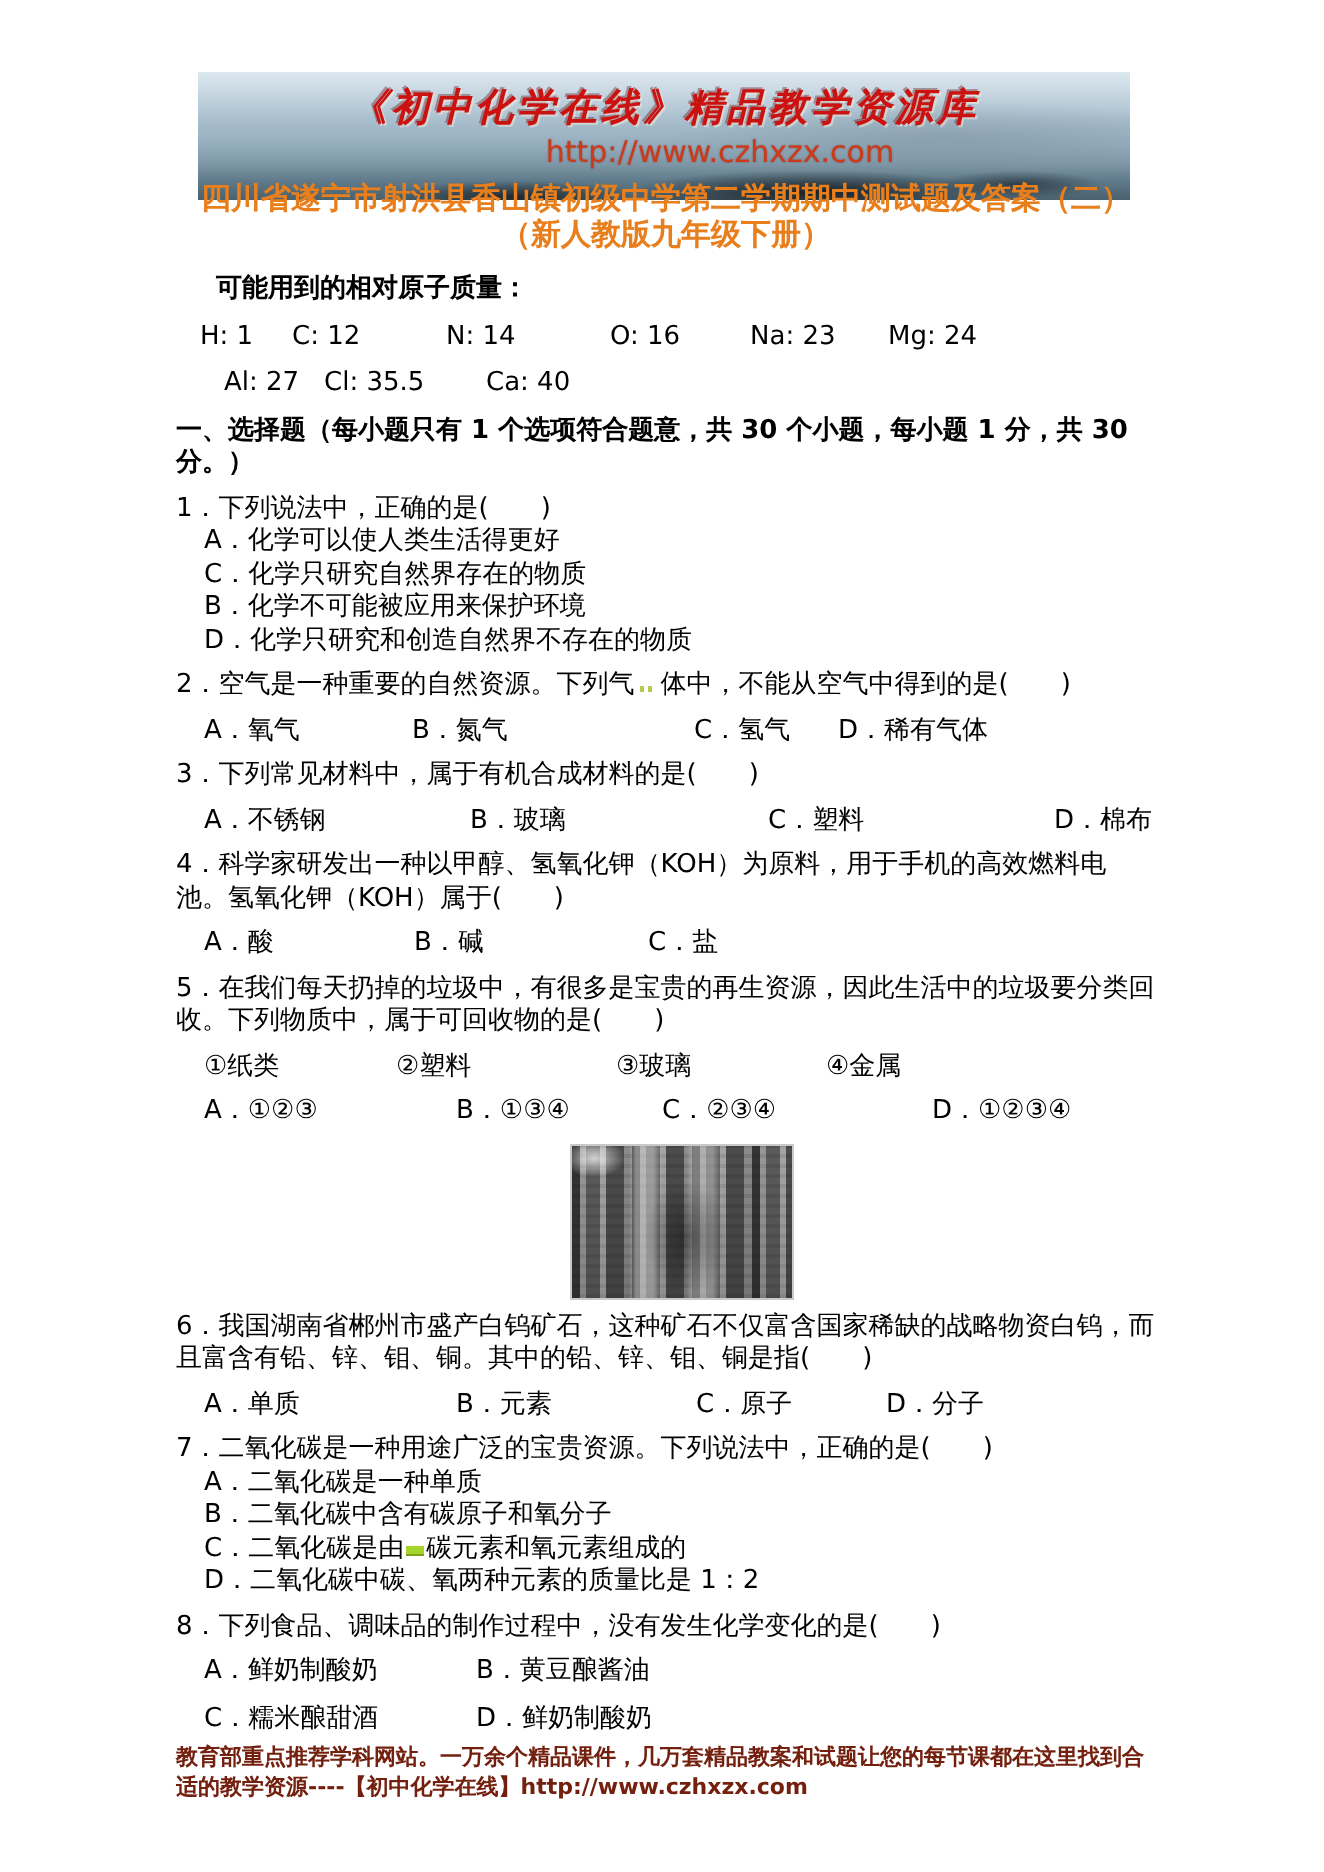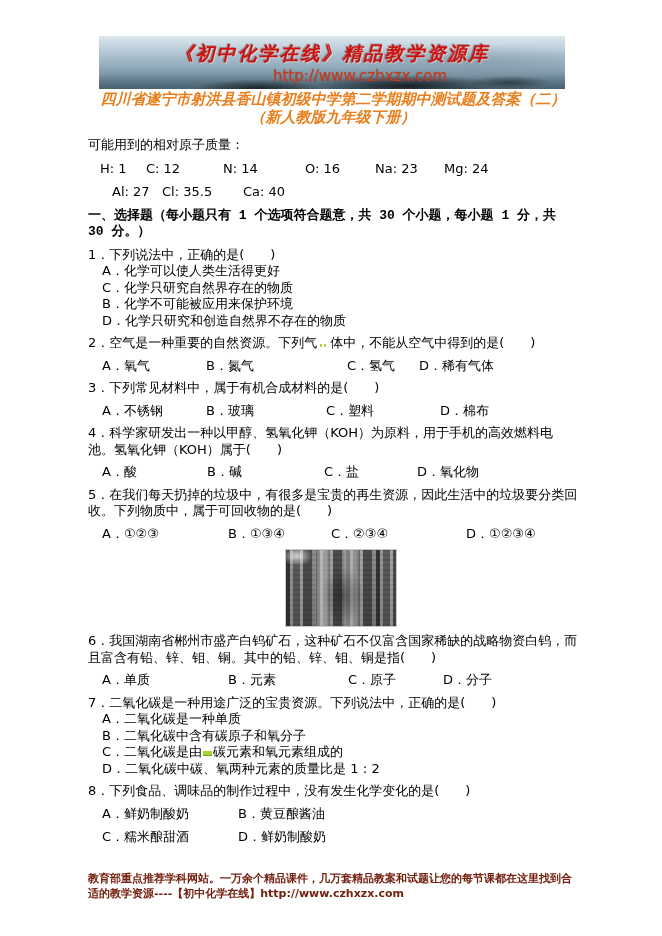--- a/index.html
+++ b/index.html
@@ -2,53 +2,53 @@
 <html><head>
 <meta charset="utf-8">
 <style>
   html,body{margin:0;padding:0;}
   body{
     width:662px;height:936px;background:#ffffff;position:relative;
     font-family:"DejaVu Sans", sans-serif;color:#000;overflow:hidden;
   }
   
   .banner{
-    position:absolute;left:99px;top:36px;width:466px;height:53px;
+    position:absolute;left:99px;top:36px;width:466px;height:64px;
     background:
       radial-gradient(ellipse 130px 16px at 66% 94%, rgba(18,24,28,.9), transparent 70%),
       radial-gradient(ellipse 90px 12px at 34% 98%, rgba(22,28,32,.85), transparent 70%),
       radial-gradient(ellipse 60px 10px at 88% 88%, rgba(30,40,46,.7), transparent 70%),
       radial-gradient(ellipse 180px 26px at 80% 52%, rgba(120,140,155,.45), transparent 75%),
       linear-gradient(180deg,#dde8ef 0%,#c2d3de 20%,#a6bccb 40%,#93acbc 58%,#7e97a7 72%,#5f7a8a 85%,#4a616e 100%);
     text-align:center;
   }
   .banner-title{
     padding-top:5px;font-size:19px;font-weight:bold;font-style:italic;
     color:#cc1111;letter-spacing:2px;
     text-shadow:1px 1px 0 rgba(255,240,220,.45), -1px -1px 0 rgba(90,0,0,.35);
     white-space:nowrap;
   }
   .banner-url{
     font-size:15px;font-weight:normal;color:#cc3a1a;margin-top:0px;
     transform:translateX(28px);text-shadow:0 0 1px rgba(120,20,0,.5);
   }
   
   .content{position:absolute;left:88px;top:90px;width:490px;font-size:13px;line-height:16.5px;}
-  .doc-title{color:#e87f1c;font-weight:bold;font-size:15px;line-height:18px;text-align:center;white-space:nowrap;font-style:italic;}
+  .doc-title{color:#e87f1c;font-weight:bold;font-size:15px;line-height:18px;text-align:center;white-space:nowrap;}
   .doc-title.second{white-space:normal;}
-  .bold-head{font-weight:normal;margin-top:11px;margin-bottom:0;}
+  .bold-head{font-weight:bold;margin-top:11px;margin-bottom:0;margin-left:20px;}
   .mass-row{display:grid;padding-left:12px;margin-top:7px;}
   .mass-row.r1{grid-template-columns:46px 77px 82px 70px 69px auto;}
   .mass-row.r2{grid-template-columns:50px 81px auto;padding-left:24px;}
-  .section-head{font-weight:bold;margin-top:7px;font-family:Liberation Mono, monospace;}
+  .section-head{font-weight:bold;margin-top:7px;}
   .para{margin-top:6px;}
   .opt-stack{padding-left:14px;margin-top:0;}
   .opt-row{display:grid;padding-left:14px;margin-top:6px;}
   .cols-q2{grid-template-columns:104px 141px 72px auto;}
-  .cols-q3{grid-template-columns:104px 120px 114px auto;}
+  .cols-q3{grid-template-columns:104px 120px 114px auto;gap:29px;}
   .cols-q4{grid-template-columns:105px 117px 93px auto;}
   .cols-q5i{grid-template-columns:96px 110px 105px auto;}
   .cols-q5o{grid-template-columns:126px 103px 135px auto;}
   .cols-q6{grid-template-columns:126px 120px 95px auto;}
   .cols-q8{grid-template-columns:136px auto;row-gap:7px;}
   
   .spell-mark{display:inline-block;width:7px;height:3px;margin:0 3px 0 3px;
     background:repeating-linear-gradient(90deg,#b9c84e 0 2px,transparent 2px 4px);vertical-align:baseline;}
   .green-mark{display:inline-block;width:9px;height:4px;margin:0 1px;
     background:#a6d42c;border-bottom:1px solid #7ba313;vertical-align:baseline;}
@@ -124,24 +124,29 @@
       <span>B．玻璃</span>
       <span>C．塑料</span>
       <span>D．棉布</span>
     </div>
 
     <div class="para">4．科学家研发出一种以甲醇、氢氧化钾（KOH）为原料，用于手机的高效燃料电池。氢氧化钾（KOH）属于(　　)</div>
     <div class="opt-row cols-q4">
       <span>A．酸</span>
       <span>B．碱</span>
       <span>C．盐</span>
-      <span>D．氧化物</span>
     </div>
 
     <div class="para">5．在我们每天扔掉的垃圾中，有很多是宝贵的再生资源，因此生活中的垃圾要分类回收。下列物质中，属于可回收物的是(　　)</div>
+    <div class="opt-row cols-q5i">
+      <span>①纸类</span>
+      <span>②塑料</span>
+      <span>③玻璃</span>
+      <span>④金属</span>
+    </div>
     <div class="opt-row cols-q5o">
       <span>A．①②③</span>
       <span>B．①③④</span>
       <span>C．②③④</span>
       <span>D．①②③④</span>
     </div>
     <div class="ore-photo"></div>
 
     <div class="para">6．我国湖南省郴州市盛产白钨矿石，这种矿石不仅富含国家稀缺的战略物资白钨，而且富含有铅、锌、钼、铜。其中的铅、锌、钼、铜是指(　　)</div>
     <div class="opt-row cols-q6">

